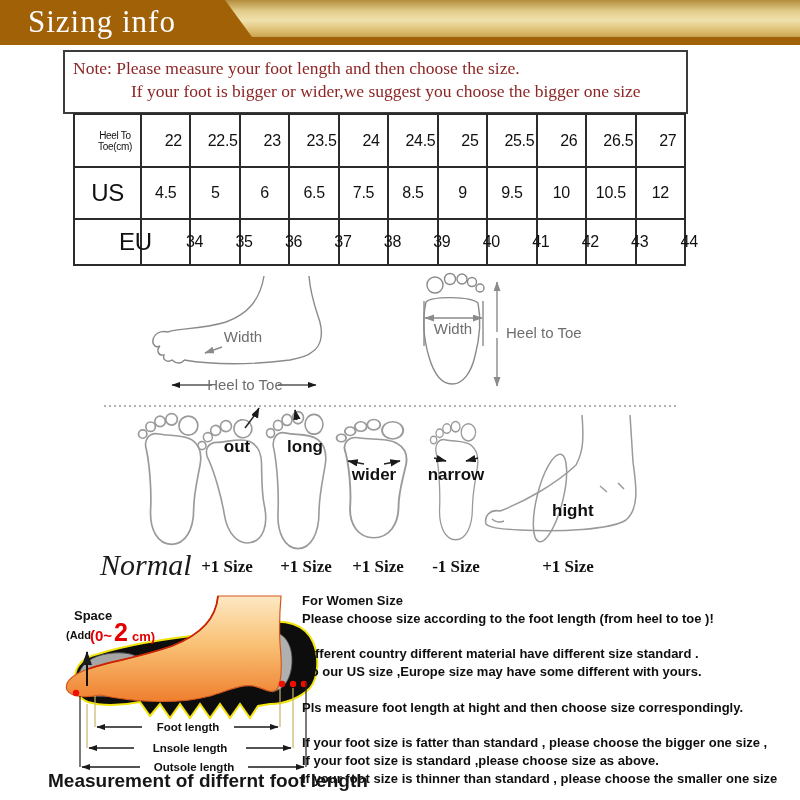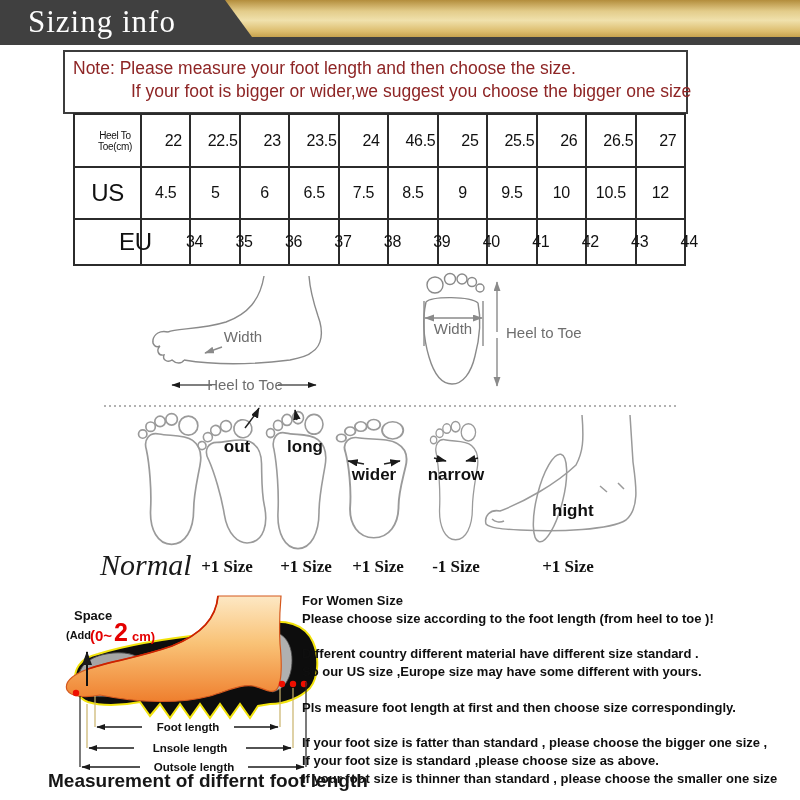--- a/index.html
+++ b/index.html
@@ -1,27 +1,27 @@
 <!DOCTYPE html>
 <html><head>
 <meta charset="utf-8">
 <style>
   html,body{margin:0;padding:0;background:#fff;}
   .screen{position:relative;width:800px;height:800px;background:#fff;overflow:hidden;
           font-family:"Liberation Sans",sans-serif;color:#111;}
   
-  .banner{position:absolute;left:0;top:0;width:800px;height:45px;background:#404040;}
+  .banner{position:absolute;left:0;top:0;width:800px;height:45px;background:#a16207;}
   .banner-gold{position:absolute;left:225px;top:0;right:0;height:37px;
     background:linear-gradient(180deg,#b38d3c 0%,#e3cc8a 30%,#f0e1ac 55%,#dcbc6c 85%,#c6a24e 100%);
     clip-path:polygon(27px 100%,0 0,100% 0,100% 100%);}
   .banner-title{position:absolute;left:28px;top:4px;font-family:"Liberation Serif",serif;
     font-size:31px;color:#fdfdfd;letter-spacing:1px;}
   
   .note-box{position:absolute;left:63px;top:50px;width:621px;height:60px;border:2px solid #3c3c3c;
-    font-family:Liberation Sans, sans-serif;color:#8e2525;font-size:17.5px;line-height:1.33;}
+    font-family:Liberation Serif, serif;color:#8e2525;font-size:17.5px;line-height:1.33;}
   .note-l1{margin:5px 0 0 8px;white-space:nowrap;}
   .note-l2{margin:0 0 0 66px;white-space:nowrap;}
   
   table.size-table{position:absolute;left:73px;top:113px;width:613px;border-collapse:collapse;
     table-layout:fixed;}
   .size-table td{border:2px solid #2b2b2b;text-align:center;vertical-align:middle;padding:0;
     letter-spacing:-0.3px;}
   .size-table col.c0{width:67px;}
   .row-hdr td{height:51px;padding-left:15px;}
   .row-us td{height:50px;}
@@ -77,21 +77,21 @@
         <col>
       </colgroup>
     <tbody>
     <tr class="row-hdr">
       <td class="cell-hdr">Heel To Toe(cm)</td>
       <td class="cell-num">22</td>
       <td class="cell-num">22.5</td>
       <td class="cell-num">23</td>
       <td class="cell-num">23.5</td>
       <td class="cell-num">24</td>
-      <td class="cell-num">46.5</td>
+      <td class="cell-num">24.5</td>
       <td class="cell-num">25</td>
       <td class="cell-num">25.5</td>
       <td class="cell-num">26</td>
       <td class="cell-num">26.5</td>
       <td class="cell-num">27</td>
     </tr>
     <tr class="row-us">
       <td class="cell-lbl">US</td>
       <td class="cell-num">4.5</td>
       <td class="cell-num">5</td>
@@ -275,21 +275,21 @@
     <text class="t-meas" x="164" y="177" text-anchor="middle">Outsole length</text>
   </svg>
 
   <div class="info-block">
     <div class="info-line">For Women Size</div>
     <div class="info-line">Please choose size according to the foot length (from heel to toe )!</div>
     <div class="info-line"></div>
     <div class="info-line">Different country different material have different size standard .</div>
     <div class="info-line">So our US size ,Europe size may have some different with yours.</div>
     <div class="info-line"></div>
-    <div class="info-line">Pls measure foot length at first and then choose size correspondingly.</div>
+    <div class="info-line">Pls measure foot length at hight and then choose size correspondingly.</div>
     <div class="info-line"></div>
     <div class="info-line">If your foot size is fatter than standard , please choose the bigger one size ,</div>
     <div class="info-line">If your foot size is standard ,please choose size as above.</div>
     <div class="info-line">If your foot size is thinner than standard , please choose the smaller one size</div>
   </div>
 
   <div class="caption">Measurement of differnt foot length</div>
 
 </div>
 

